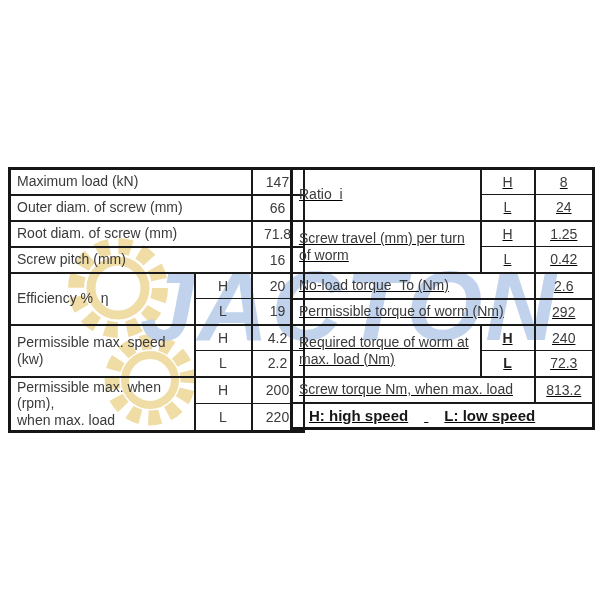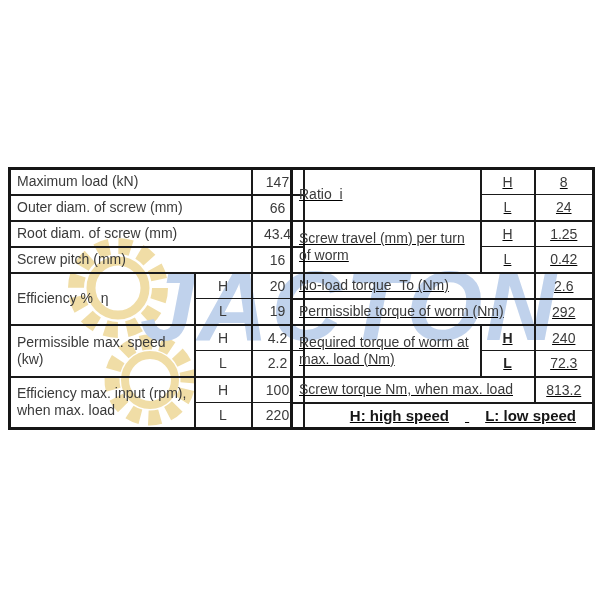--- a/index.html
+++ b/index.html
@@ -30,21 +30,21 @@
     padding:1px 4px 1px 6px;
     text-align:left;vertical-align:middle;
     white-space:pre-wrap;
     line-height:1.2;
   }
   td.hl,td.val{text-align:center;vertical-align:middle;}
   td.hb{border-bottom-width:1px;}
   td.lt{border-top-width:1px;}
   td.bold{font-weight:bold;color:#242424;}
   td.footer{
-    text-align:right;vertical-align:middle;
+    text-align:left;vertical-align:middle;
     font-weight:bold;font-size:15px;color:#161616;
   }
   td.footer span{margin:0 16px;}
 </style>
 </head>
 <body>
 
 <svg id="wm" width="600" height="600" viewBox="0 0 600 600" aria-hidden="true">
   <g>
     <circle cx="118" cy="288" r="42" fill="none" stroke-width="16" stroke-dasharray="13 9" stroke="#f0dda6"></circle>
@@ -65,21 +65,21 @@
       <tr class="row">
     <td colspan="2" class="lab">Maximum load (kN)</td>
     <td class="val">147</td>
   </tr>
   <tr class="row">
     <td colspan="2" class="lab">Outer diam. of screw (mm)</td>
     <td class="val">66</td>
   </tr>
   <tr class="row">
     <td colspan="2" class="lab">Root diam. of screw (mm)</td>
-    <td class="val">43.4</td>
+    <td class="val">71.8</td>
   </tr>
   <tr class="row">
     <td colspan="2" class="lab">Screw pitch (mm)</td>
     <td class="val">16</td>
   </tr>
   <tr class="row">
     <td rowspan="2" class="lab">Efficiency %  η</td>
     <td class="hl hb">H</td>
     <td class="val hb">20</td>
   </tr>
@@ -91,24 +91,24 @@
     <td rowspan="2" class="lab">Permissible max. speed
 (kw)</td>
     <td class="hl hb">H</td>
     <td class="val hb">4.2</td>
   </tr>
   <tr class="row">
     <td class="hl lt">L</td>
     <td class="val lt">2.2</td>
   </tr>
   <tr class="row">
-    <td rowspan="2" class="lab">Efficiency max. input (rpm),
+    <td rowspan="2" class="lab">Permissible max. when (rpm),
 when max. load</td>
     <td class="hl hb">H</td>
-    <td class="val hb">100</td>
+    <td class="val hb">200</td>
   </tr>
   <tr class="row">
     <td class="hl lt">L</td>
     <td class="val lt">220</td>
   </tr>
 </tbody>
   </table>
 
 <table class="spec" id="tblR">
   <colgroup>

